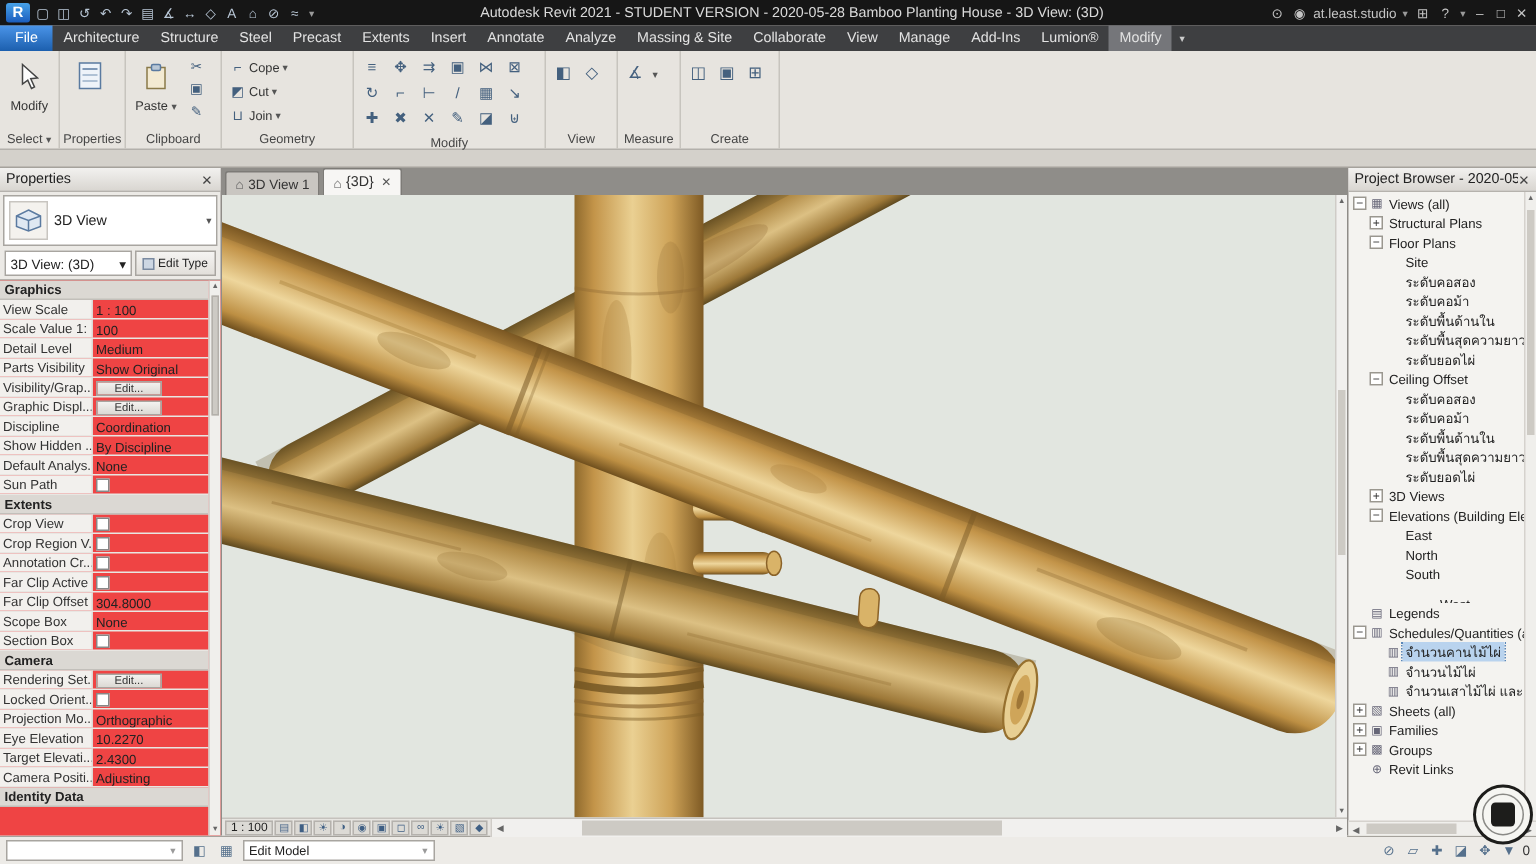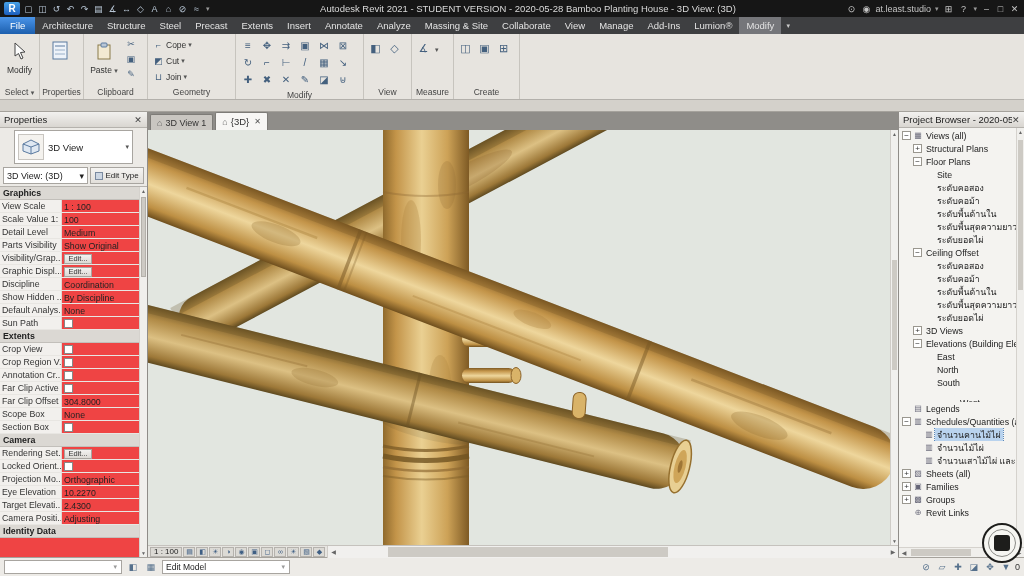--- a/index.html
+++ b/index.html
@@ -58,41 +58,41 @@
   .optionsbar { height:12px; background:#d4d1cb; border-bottom:1px solid #a5a29c; }
 
   
   .main { display:flex; height:445px; }
 
   
   .props { width:148px; background:#eceae6; border-right:1px solid #8f8c88; display:flex; flex-direction:column; }
   .pal-header { height:16px; background:linear-gradient(#f2f1ef,#d9d6d1); border-bottom:1px solid #b5b2ad;
                 display:flex; align-items:center; justify-content:space-between; padding:0 4px; font-size:9.5px; flex:none; }
   .pal-close { font-size:9px; color:#444; width:10px; text-align:center; }
-  .typebox { margin:2px 14px; height:34px; background:#fff; border:1px solid #a8a5a0;
+  .typebox { margin:2px 2px; height:34px; background:#fff; border:1px solid #a8a5a0;
              display:flex; align-items:center; gap:4px; padding:0 3px; flex:none; }
   .typebox .ticon { width:26px; height:26px; background:#f4f2ee; border:1px solid #c8c5c0;
                     display:flex; align-items:center; justify-content:center; flex:none; }
   .typebox .tlabel { flex:1; font-size:9.5px; }
   .typebox .tcaret { font-size:7px; color:#555; }
   .viewrow { display:flex; margin:1px 3px 2px; gap:2px; height:17px; flex:none; }
   .vselect { flex:1; background:#fff; border:1px solid #a8a5a0; display:flex; align-items:center;
              padding:0 3px; font-size:9px; justify-content:space-between; overflow:hidden; white-space:nowrap; }
   .edittype { width:54px; background:linear-gradient(#f5f4f2,#e2dfda); border:1px solid #a8a5a0;
               display:flex; align-items:center; justify-content:center; gap:2px; font-size:8px; flex:none; }
   .etp-icon { width:8px; height:8px; background:#cdd7e3; border:1px solid #7a8aa0; flex:none; }
   .pgrid { flex:1; position:relative; background:#ef4444; border-top:1px solid #b5b2ad; overflow:hidden; }
   .pgrid-inner { position:absolute; left:0; top:0; right:8px; bottom:0; }
   .prow { display:flex; height:13px; border-bottom:1px solid #e8e6e2; font-size:8.8px; }
   .prow .plabel { width:62px; background:#f2f0ed; border-right:1px solid #ddd9d5; padding:1px 2px 0;
                   color:#333; white-space:nowrap; overflow:hidden; flex:none; }
   .prow .pvalue { flex:1; padding:1px 2px 0; white-space:nowrap; overflow:hidden; display:flex; align-items:center; }
   .pheader { height:13px; background:#dbd8d3; border-bottom:1px solid #c2bfba; font-weight:bold;
              font-size:8.8px; padding:1px 3px 0; color:#222; }
-  .editbtn { width:28px; height:10px; background:linear-gradient(#f3f2f0,#dcd9d4); border:1px solid #a8a5a0;
+  .editbtn { width:44px; height:10px; background:linear-gradient(#f3f2f0,#dcd9d4); border:1px solid #a8a5a0;
              font-size:7.5px; display:flex; align-items:center; justify-content:center; color:#333; }
   .pcheck { width:9px; height:9px; border:1px solid #888; background:#fff; }
   .pv-scroll { position:absolute; right:0; top:0; bottom:0; width:8px; background:#f0efec; border-left:1px solid #d5d2cd; }
   .pv-thumb { position:absolute; left:1px; right:1px; top:10px; height:80px; background:#cdcac4; border:1px solid #b3b0aa; }
   .sarrow { position:absolute; left:0; right:0; height:8px; font-size:5px; text-align:center; color:#666; line-height:8px; }
   .props-footer { height:18px; display:flex; align-items:center; justify-content:space-between;
                   padding:0 4px; border-top:1px solid #c5c2bd; background:#eceae6; flex:none; }
   .help-link { color:#1b5dbe; text-decoration:underline; font-size:9px; }
   .apply-btn { width:46px; height:14px; background:linear-gradient(#f0efec,#dcd9d4); border:1px solid #b0ada8;
                color:#9a9a9a; font-size:9px; display:flex; align-items:center; justify-content:center; }

